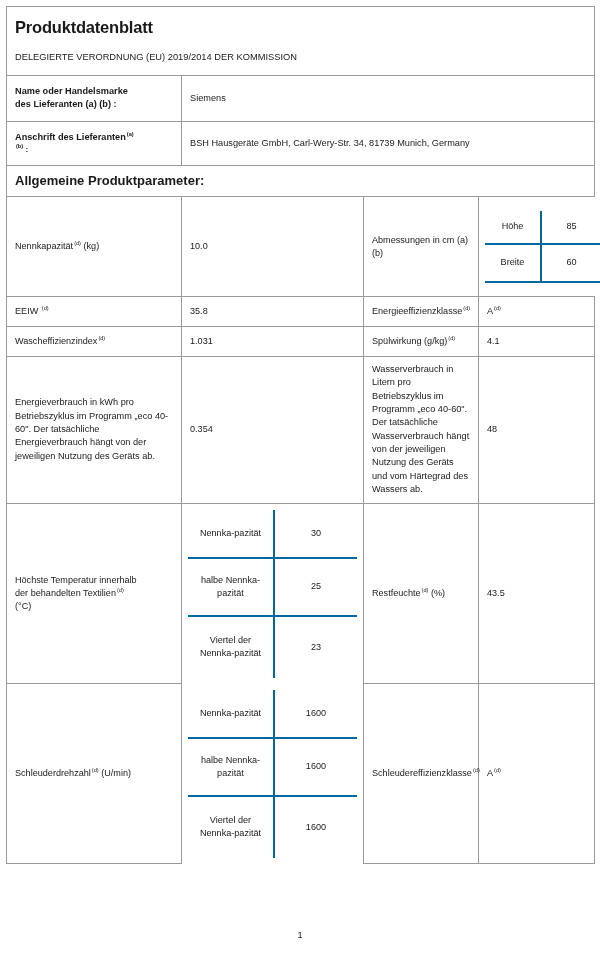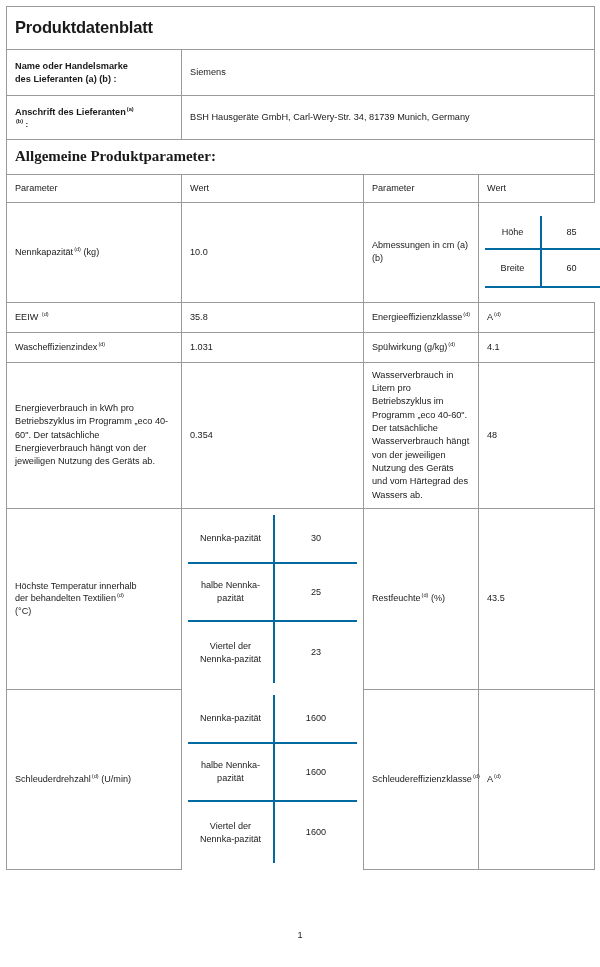--- a/index.html
+++ b/index.html
@@ -47,21 +47,21 @@
   }
   .subtitle-cell {
     border-top: 0 !important;
     padding: 2px 8px 10px 8px !important;
   }
   .subtitle-text { font-size: 9.3px; }
 
   .lbl { font-weight: bold; font-size: 9.2px; }
   .val { font-size: 9.2px; }
 
-  .sectionhead { font-weight: bold; font-size: 15px; font-family: Liberation Serif, serif; }
+  .sectionhead { font-weight: bold; font-size: 13px; }
 
   sup.fn {
     font-size: 5.6px;
     vertical-align: super;
     line-height: 0;
     padding-left: 1px;
     letter-spacing: 0px;
   }
 
   .ctr { text-align: center; }
@@ -120,20 +120,25 @@
       <col style="width:56px">
       <col style="width:60px">
     </colgroup>
 
     <tbody>
         <tr>
       <td class="title-cell" colspan="6">
         <div class="title-text">Produktdatenblatt</div>
       </td>
     </tr>
+    <tr>
+      <td class="subtitle-cell" colspan="6">
+        <div class="subtitle-text">DELEGIERTE VERORDNUNG (EU) 2019/2014 DER KOMMISSION</div>
+      </td>
+    </tr>
 
     <tr>
       <td colspan="1" style="height:46px">
         <div class="lbl">Name oder Handelsmarke</div>
         <div class="lbl">des Lieferanten (a) (b) :</div>
       </td>
       <td colspan="5">
         <span class="val">Siemens</span>
       </td>
     </tr>
@@ -148,34 +153,20 @@
       </td>
     </tr>
 
 
     <tr>
       <td colspan="6" style="height:25px">
         <span class="sectionhead">Allgemeine Produktparameter:</span>
       </td>
     </tr>
 
-    <tr>
-      <td style="height:28px">
-        <span>Parameter</span>
-      </td>
-      <td colspan="2" class="ctr">
-        <span>Wert</span>
-      </td>
-      <td>
-        <span>Parameter</span>
-      </td>
-      <td colspan="2" class="ctr">
-        <span>Wert</span>
-      </td>
-    </tr>
 
     <tr>
       <td style="height:100px">
         <span><span>Nennkapazität</span><sup class="fn">(d)</sup> <span>(kg)</span></span>
       </td>
       <td colspan="2" class="ctr">
         <span>10.0</span>
       </td>
       <td>
         <span>Abmessungen in cm (a) (b)</span>

